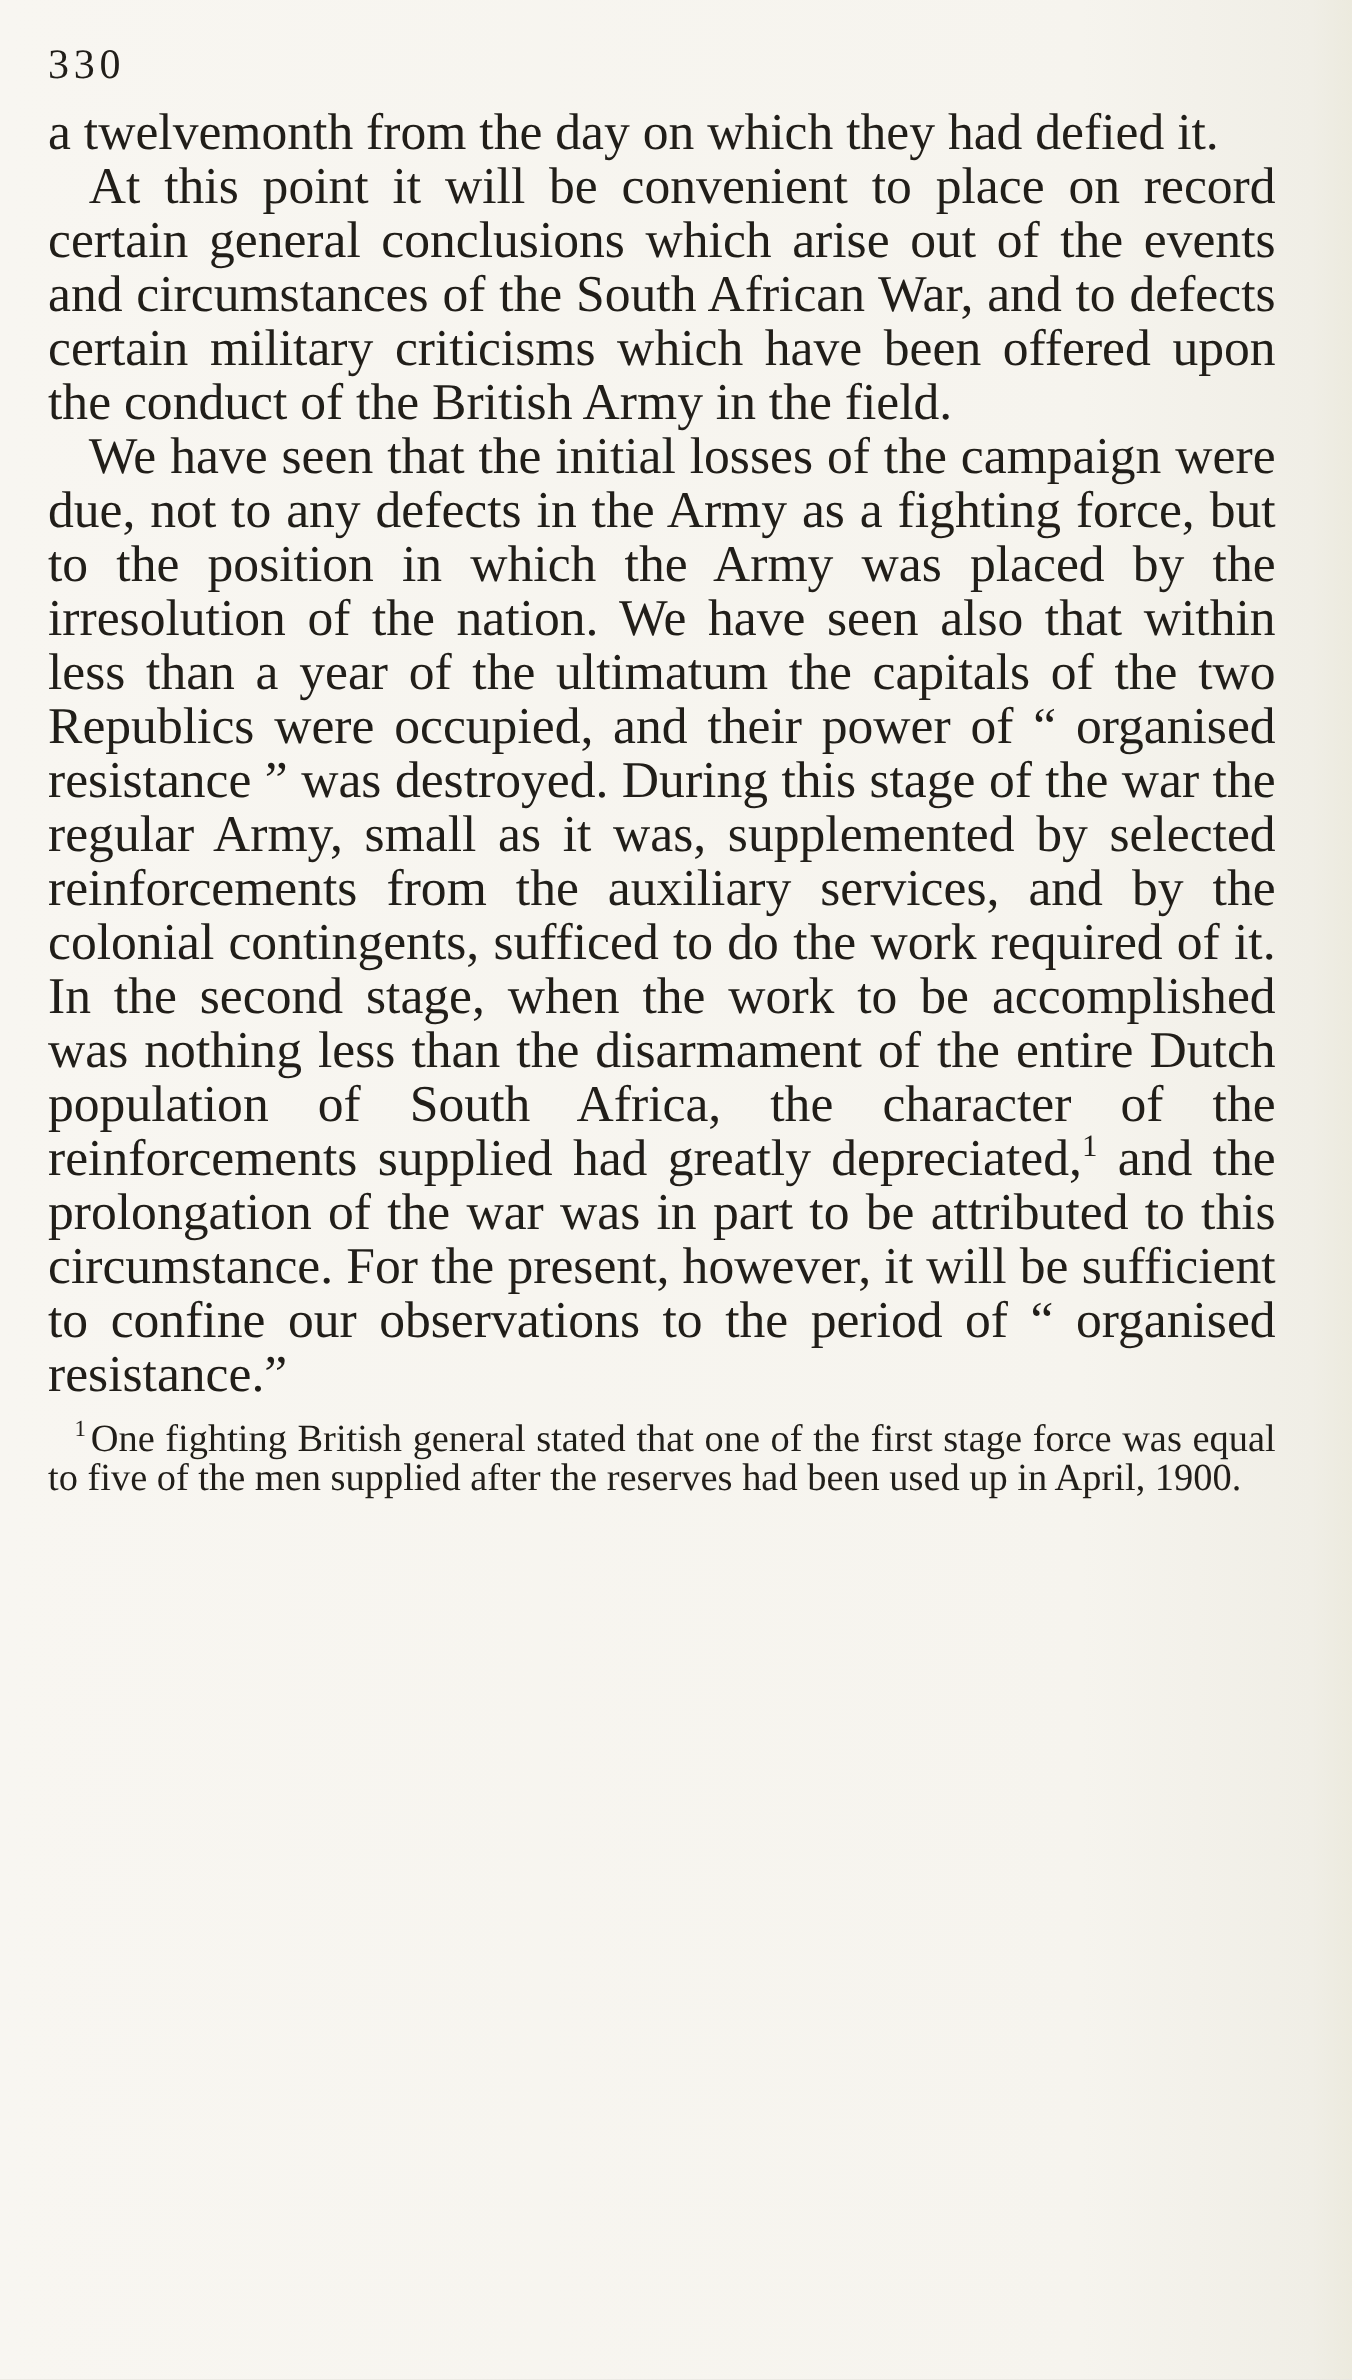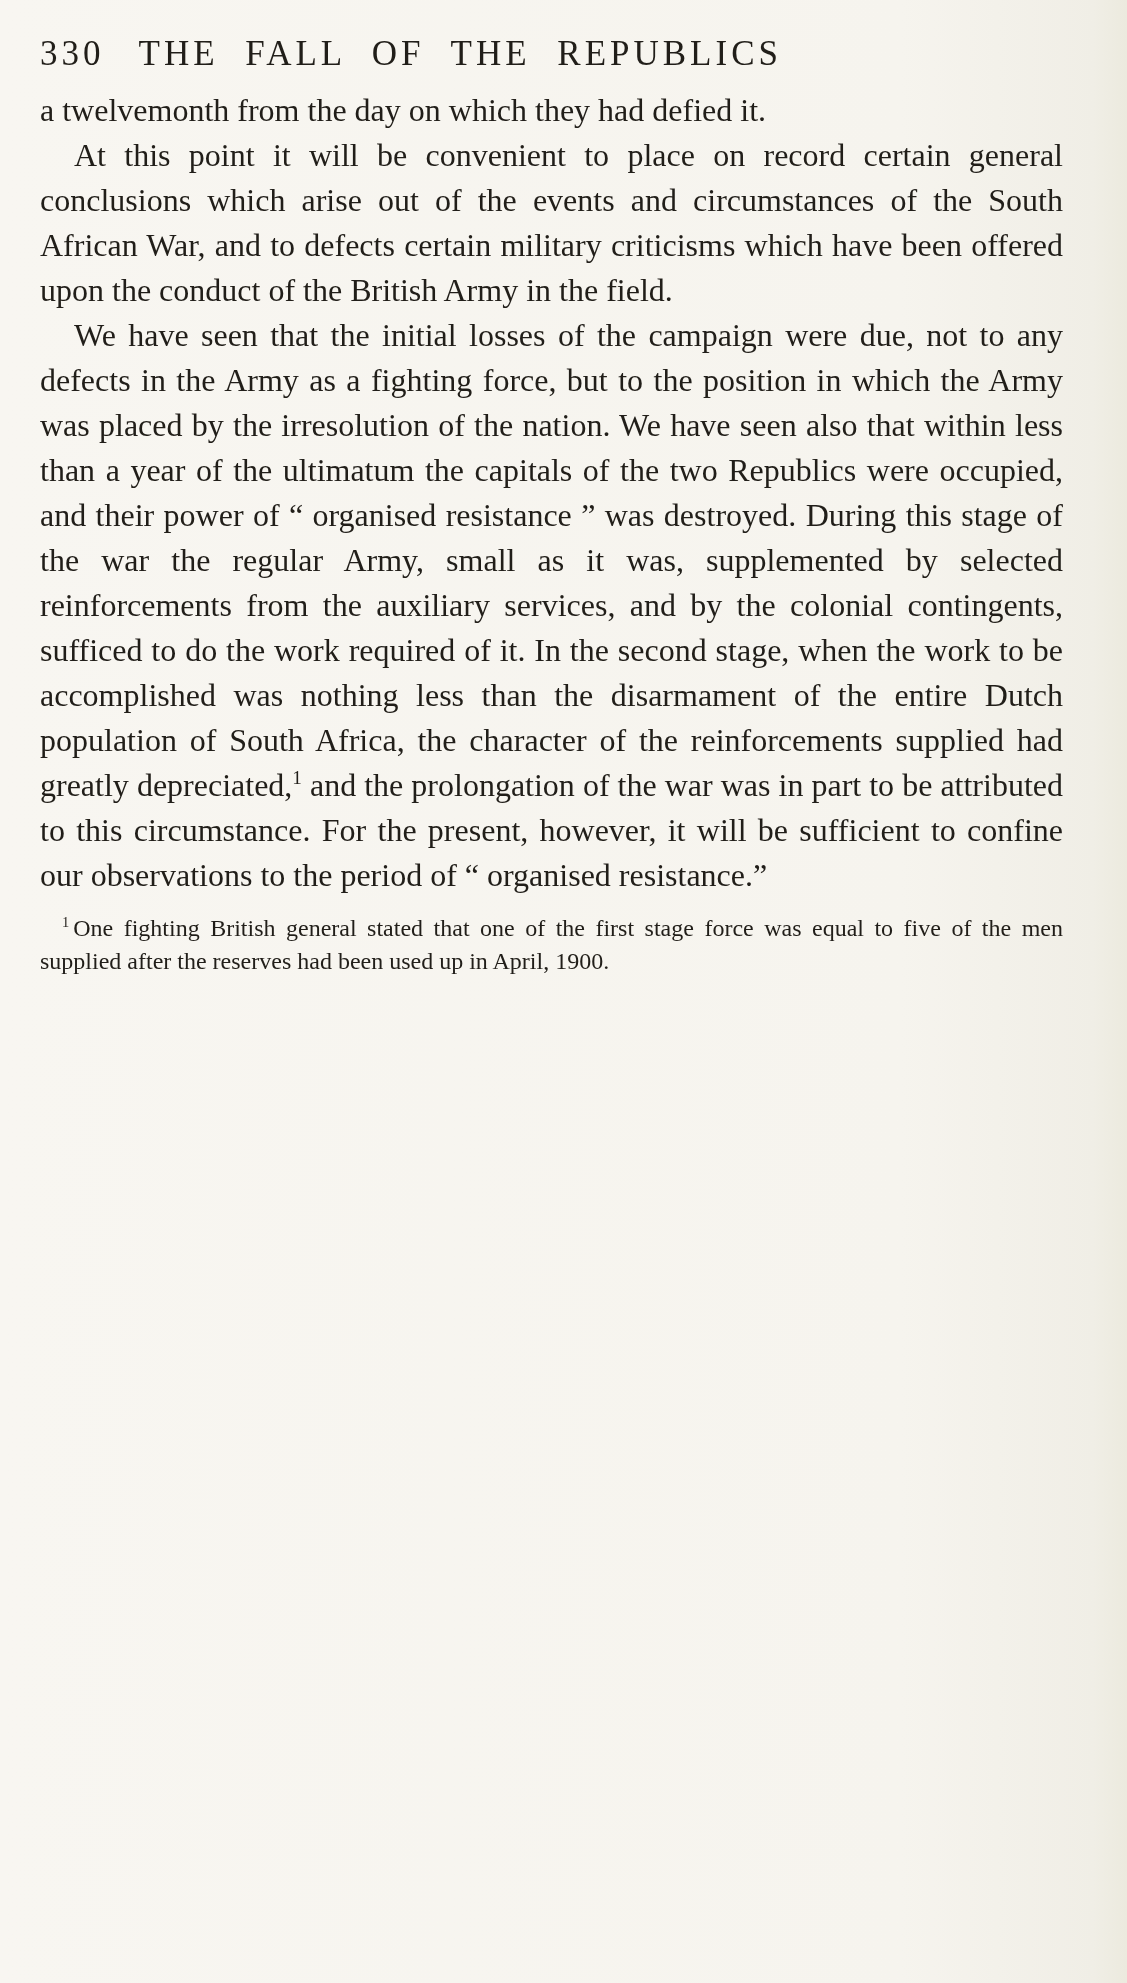--- a/index.html
+++ b/index.html
@@ -28,57 +28,56 @@
   }
   .page-number {
     letter-spacing: 4px;
     margin-right: 34px;
   }
   .page-title {
     letter-spacing: 4px;
     word-spacing: 14px;
   }
   .body-text {
-    font-size: 32px;
+    font-size: 43px;
     line-height: 45px;
     text-align: justify;
   }
   .body-text p {
     margin: 0;
   }
   .body-text p.indent {
     text-indent: 34px;
   }
   sup.fn-ref {
     font-size: 0.6em;
     line-height: 0;
     vertical-align: super;
   }
   .footnote {
     margin-top: 14px;
-    font-size: 24px;
+    font-size: 32px;
     line-height: 33px;
     text-align: justify;
   }
   .footnote p {
     margin: 0;
     text-indent: 22px;
   }
   .footnote sup.fn-ref {
     margin-right: 4px;
   }
 </style>
 </head>
 <body>
 
 <div class="page">
 
   <div class="running-head">
     <span class="page-number">330</span>
-    <span class="page-title">THE FALL OF THE REPUBLICS</span>
   </div>
 
   <div class="body-text">
     <p>a twelvemonth from the day on which they had defied it.</p>
 
     <p class="indent">At this point it will be convenient to place on record certain general conclusions which arise out of the events and circumstances of the South African War, and to defects certain military criticisms which have been offered upon the conduct of the British Army in the field.</p>
 
     <p class="indent"><span>We have seen that the initial losses of the campaign were due, not to any defects in the Army as a fighting force, but to the position in which the Army was placed by the irresolution of the nation.  We have seen also that within less than a year of the ultimatum the capitals of the two Republics were occupied, and their power of “ organised resistance ” was destroyed.  During this stage of the war the regular Army, small as it was, supplemented by selected reinforcements from the auxiliary services, and by the colonial contingents, sufficed to do the work required of it. In the second stage, when the work to be accomplished was nothing less than the disarmament of the entire Dutch population of South Africa, the character of the reinforcements supplied had greatly depreciated,</span><sup class="fn-ref">1</sup><span> and the prolongation of the war was in part to be attributed to this circumstance.  For the present, however, it will be sufficient to confine our observations to the period of “ organised resistance.”</span></p>
   </div>
 

